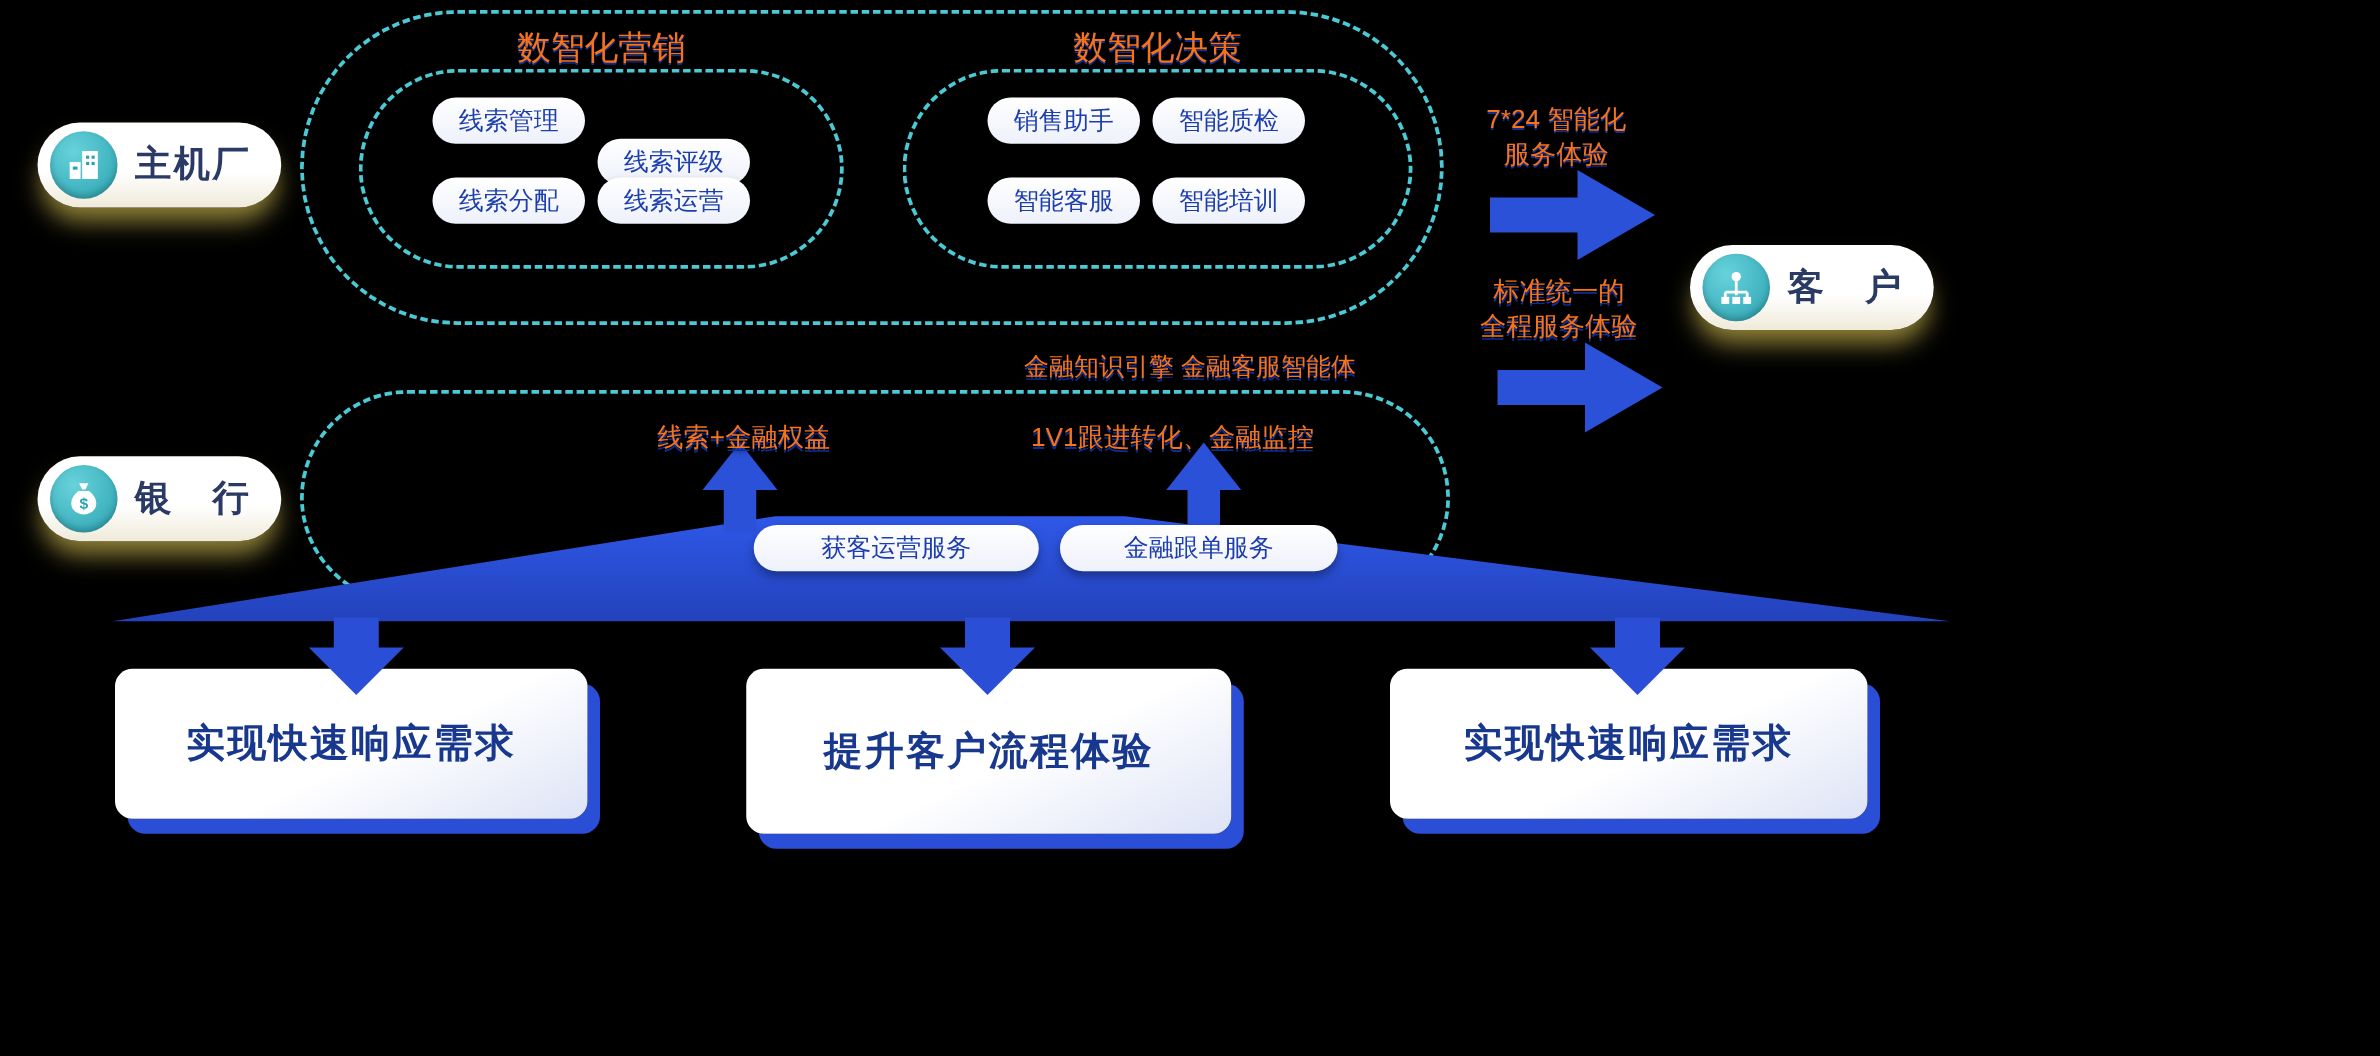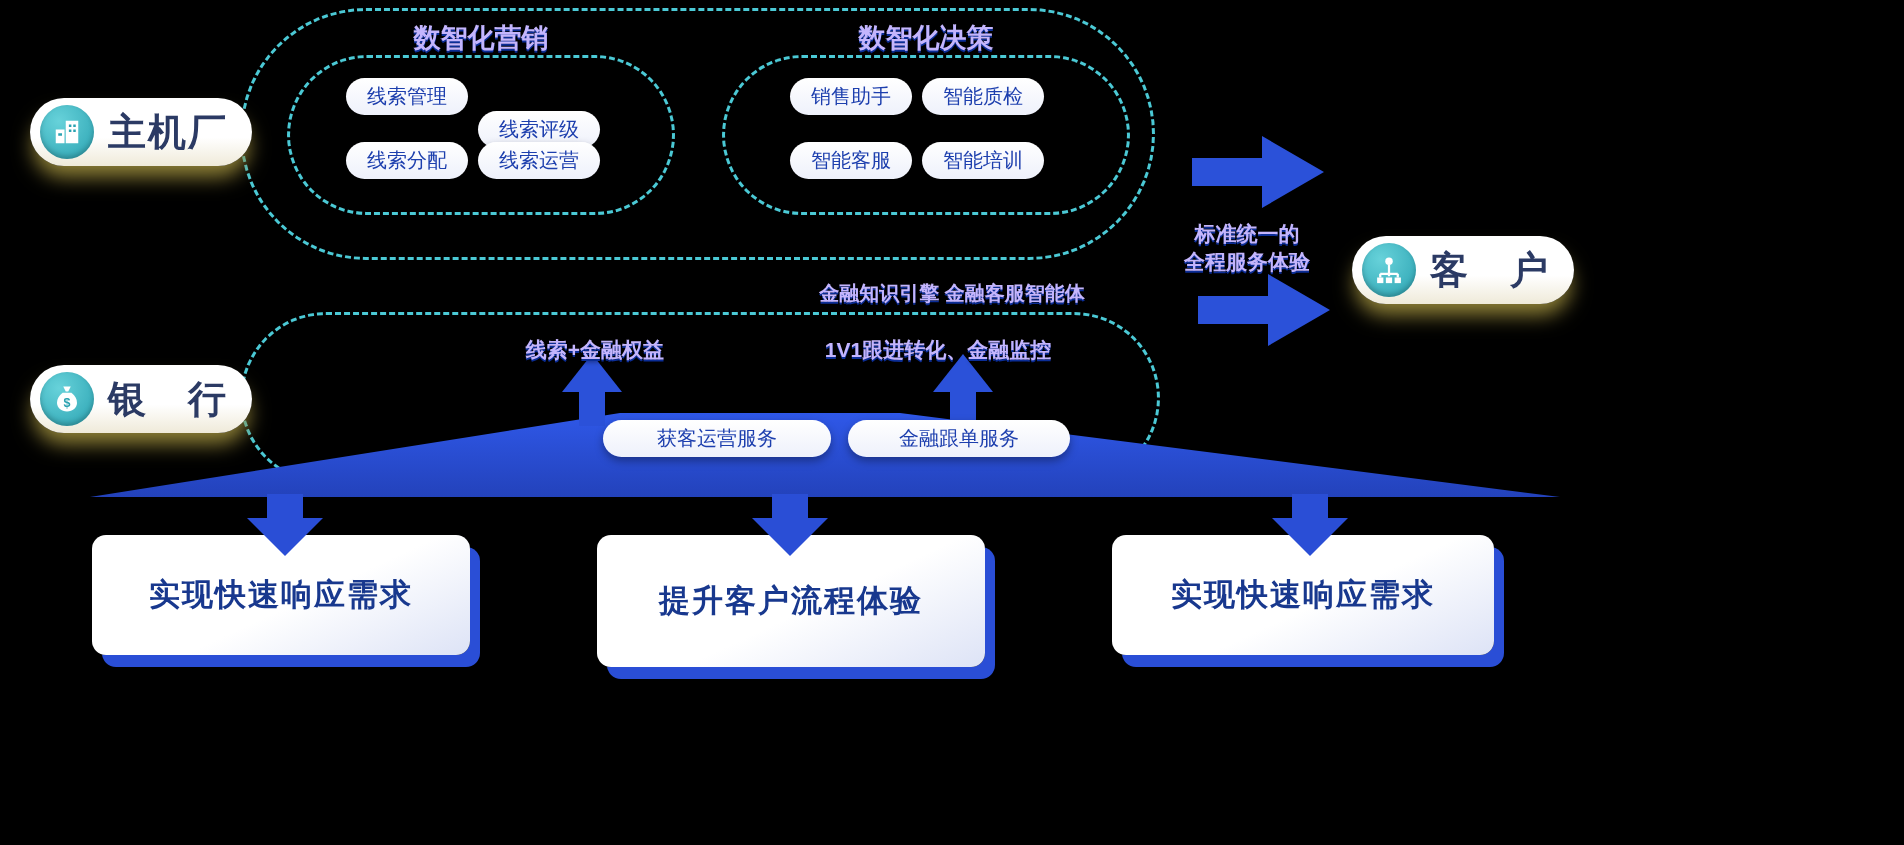--- a/index.html
+++ b/index.html
@@ -1,30 +1,30 @@
 <!DOCTYPE html>
 <html><head>
 <meta charset="utf-8">
 <style>
   html,body{margin:0;padding:0;background:#000;}
   .stage{position:relative;width:1904px;height:845px;background:#000;overflow:hidden;
          font-family:"Liberation Sans",sans-serif;}
   .dashed{position:absolute;border:3px dashed #4bc9d5;box-sizing:border-box;z-index:1;}
-  .t3d{position:absolute;font-weight:700;color:#c4b5fd;z-index:3;text-align:center;
+  .t3d{position:absolute;font-weight:400;color:#f97316;z-index:3;text-align:center;
        text-shadow:0 2px 0 #0b2d96, 1px 3px 4px rgba(0,0,0,.45);}
   .pill{position:absolute;background:linear-gradient(180deg,#ffffff,#eef1fb);
         border-radius:19px;display:flex;align-items:center;justify-content:center;
         font-weight:400;color:#1d3fae;font-size:20px;
         box-shadow:0 4px 8px rgba(0,0,0,.35);z-index:3;}
   .cap{border-radius:999px;}
   .actor{position:absolute;display:flex;align-items:center;gap:14px;
          padding:0 24px 0 10px;height:68px;border-radius:44px;
          background:linear-gradient(180deg,#ffffff 58%,#efead9);
          box-shadow:0 14px 20px -3px rgba(151,136,58,.95);z-index:4;}
-  .actor-label{font-size:38px;font-weight:800;color:#2b3a64;letter-spacing:2px;white-space:nowrap;}
+  .actor-label{font-size:29px;font-weight:800;color:#2b3a64;letter-spacing:2px;white-space:nowrap;}
   .actor-icon{width:54px;height:54px;border-radius:50%;flex:0 0 54px;
          background:radial-gradient(circle at 35% 30%,#67d2da,#2aa2b1);
          display:flex;align-items:center;justify-content:center;
          box-shadow:inset 0 -3px 5px rgba(0,0,0,.22);}
   .outcome{position:absolute;background:linear-gradient(155deg,#ffffff 55%,#dde3f6);
          border-radius:14px;display:flex;align-items:center;justify-content:center;
          font-size:31px;font-weight:800;color:#18388e;letter-spacing:2px;
          box-shadow:10px 12px 0 #2a4ed6;z-index:2;}
   svg.overlay{position:absolute;left:0;top:0;z-index:3;pointer-events:none;}
   .cap-sm{font-size:21px;}
@@ -78,20 +78,24 @@
     <polygon fill="#2b51d9" points="1192,158 1262,158 1262,136 1324,172 1262,208 1262,186 1192,186"></polygon>
     <polygon fill="#2b51d9" points="1198,296 1268,296 1268,274 1330,310 1268,346 1268,324 1198,324"></polygon>
   </svg>
 
   <div class="t3d" style="left:287px;top:20px;width:388px;font-size:27px;">数智化营销</div>
   <div class="t3d" style="left:722px;top:20px;width:408px;font-size:27px;">数智化决策</div>
   <div class="t3d" style="left:702px;top:280px;width:500px;font-size:20px;">金融知识引擎  金融客服智能体</div>
   <div class="t3d cap-sm" style="left:495px;top:336px;width:200px;">线索+金融权益</div>
   <div class="t3d cap-sm" style="left:808px;top:336px;width:260px;">1V1跟进转化、金融监控</div>
 
+  <div class="t3d cap-sm" style="left:1150px;top:82px;width:190px;line-height:28px;">
+    <div>7*24 智能化</div>
+    <div>服务体验</div>
+  </div>
   <div class="t3d cap-sm" style="left:1152px;top:220px;width:190px;line-height:28px;">
     <div>标准统一的</div>
     <div>全程服务体验</div>
   </div>
 
   <div class="pill" style="left:346px;top:78px;width:122px;height:37px;">线索管理</div>
   <div class="pill" style="left:478px;top:78px;width:122px;height:37px;margin-top:33px;">线索评级</div>
   <div class="pill" style="left:346px;top:142px;width:122px;height:37px;">线索分配</div>
   <div class="pill" style="left:478px;top:142px;width:122px;height:37px;">线索运营</div>
 
@@ -123,21 +127,21 @@
     <span class="actor-icon">
       <svg viewBox="0 0 24 24" width="30" height="30">
         <path fill="#fff" d="M9 2h6l-2 4h-2L9 2z"></path>
         <path fill="#fff" d="M8.5 7h7c3 2.5 4.5 5 4.5 8 0 4-3.5 7-8 7s-8-3-8-7c0-3 1.5-5.5 4.5-8z"></path>
         <text x="12" y="18.5" font-size="10" font-weight="bold" fill="#2aa2b1" text-anchor="middle">$</text>
       </svg>
     </span>
     <span class="actor-label">银　行</span>
   </div>
 
-  <div class="actor" style="left:1352px;top:196px;margin-top:40px;">
+  <div class="actor" style="left:1352px;top:196px;">
     <span class="actor-icon">
       <svg viewBox="0 0 24 24" width="30" height="30">
         <circle cx="12" cy="5" r="3" fill="#fff"></circle>
         <path d="M12 8v4M5 15v3M12 12v5M19 15v3M5 15h14" stroke="#fff" stroke-width="1.8" fill="none"></path>
         <rect x="2.5" y="18" width="5" height="4.5" fill="#fff"></rect>
         <rect x="9.5" y="18" width="5" height="4.5" fill="#fff"></rect>
         <rect x="16.5" y="18" width="5" height="4.5" fill="#fff"></rect>
       </svg>
     </span>
     <span class="actor-label">客　户</span>

